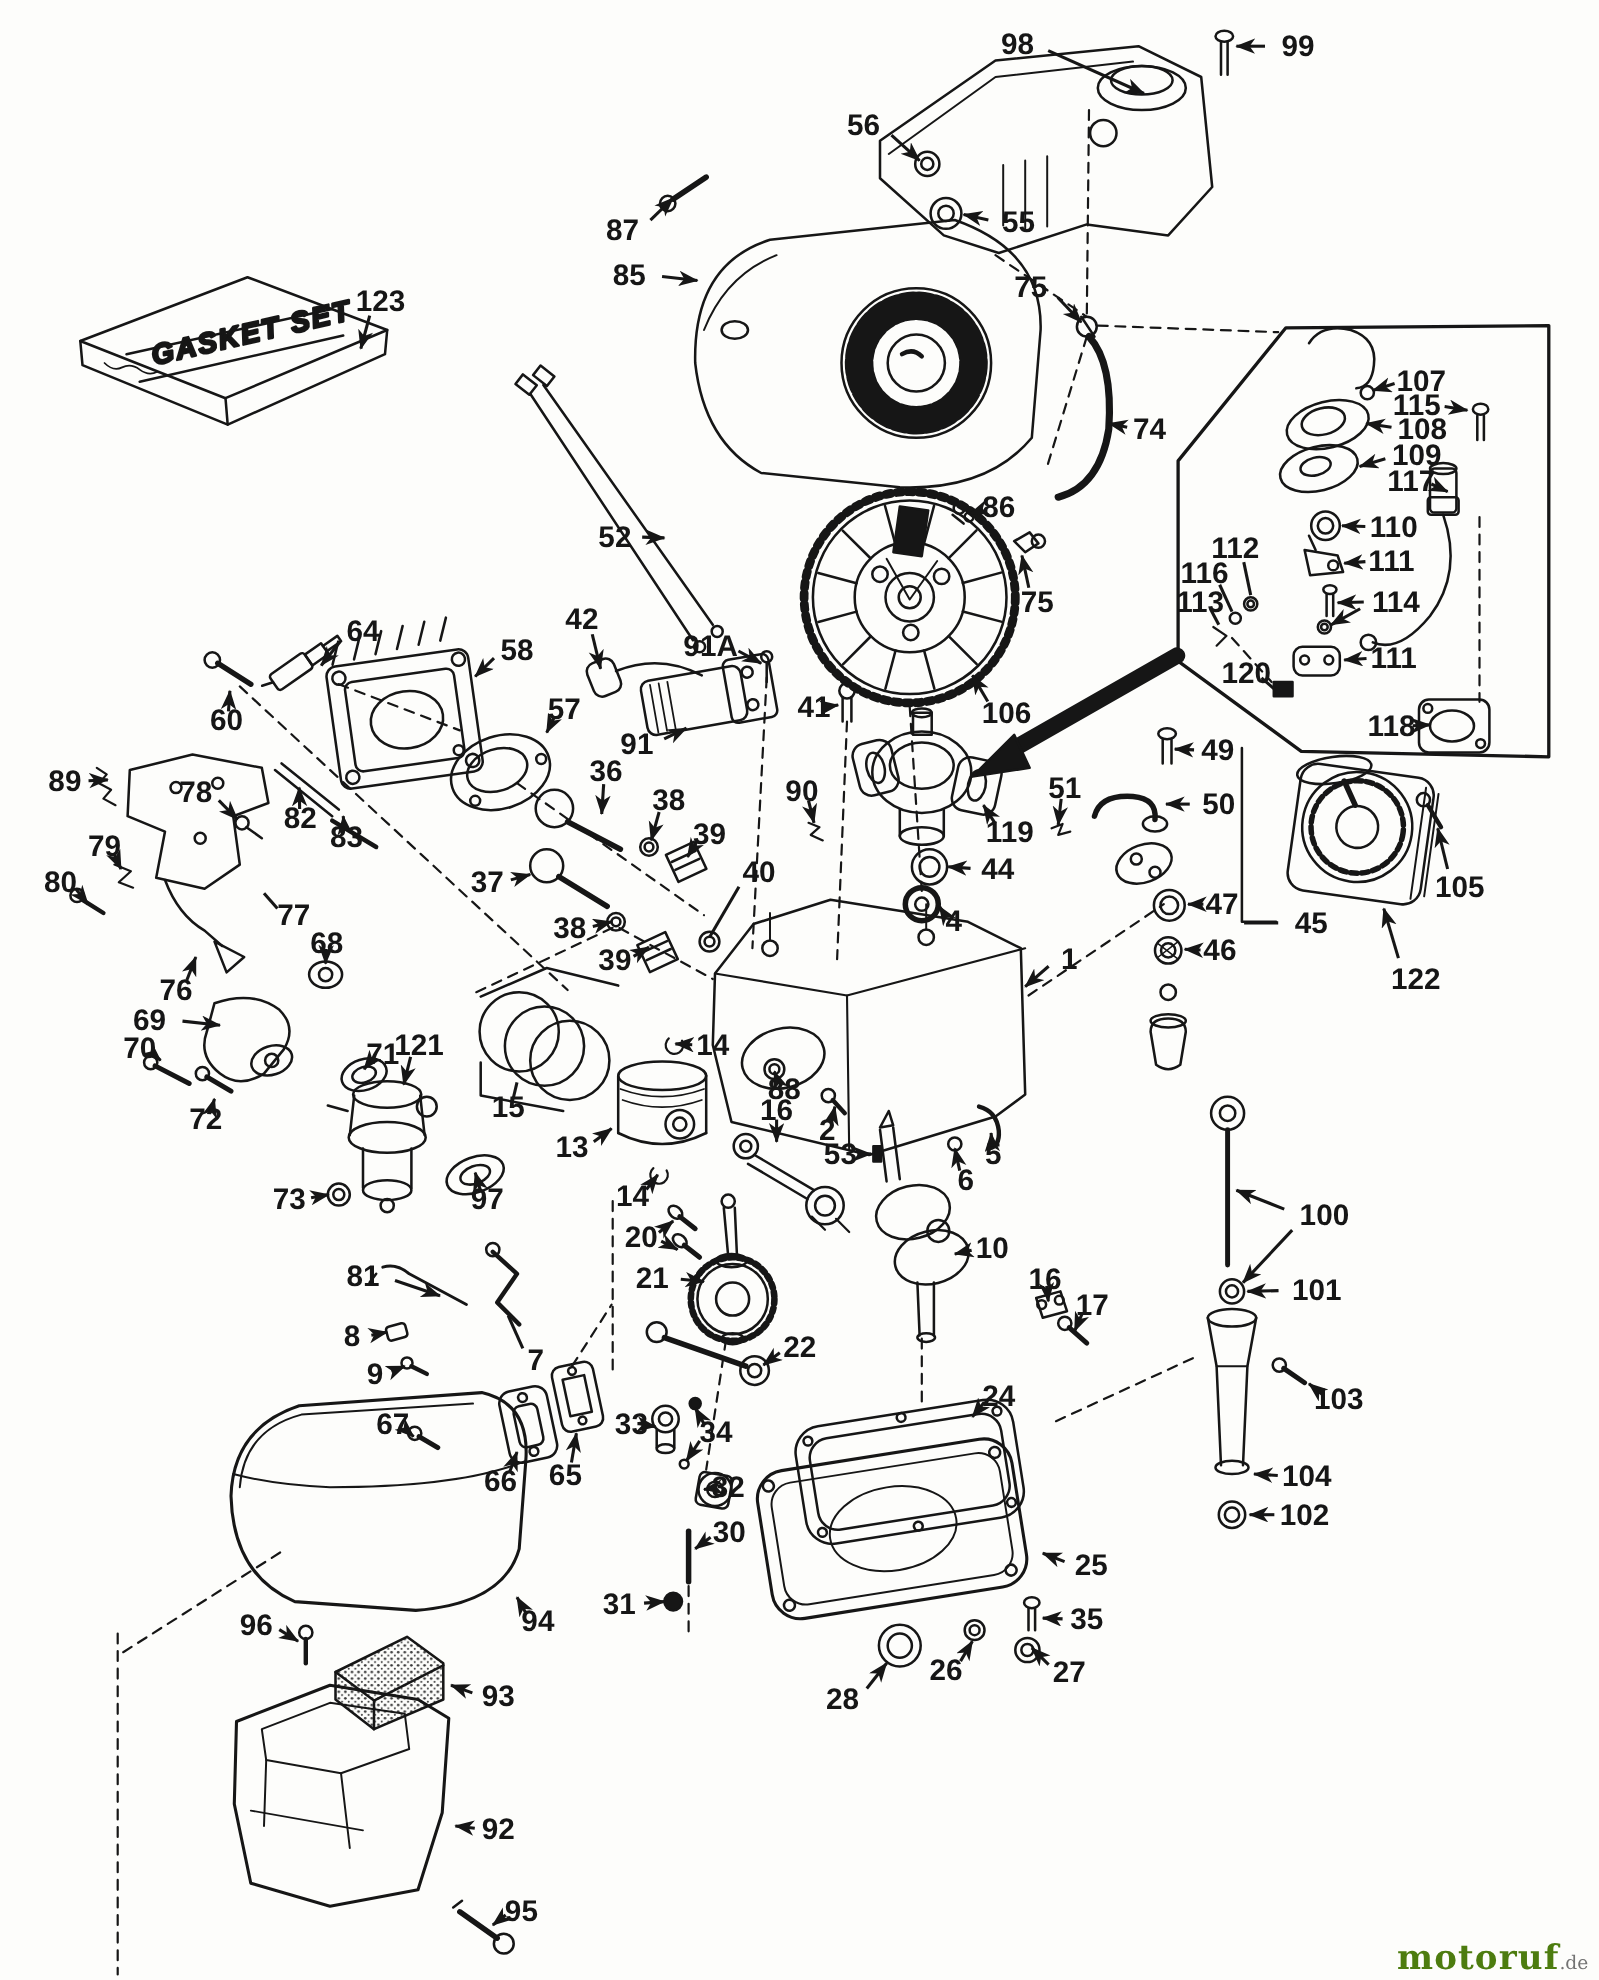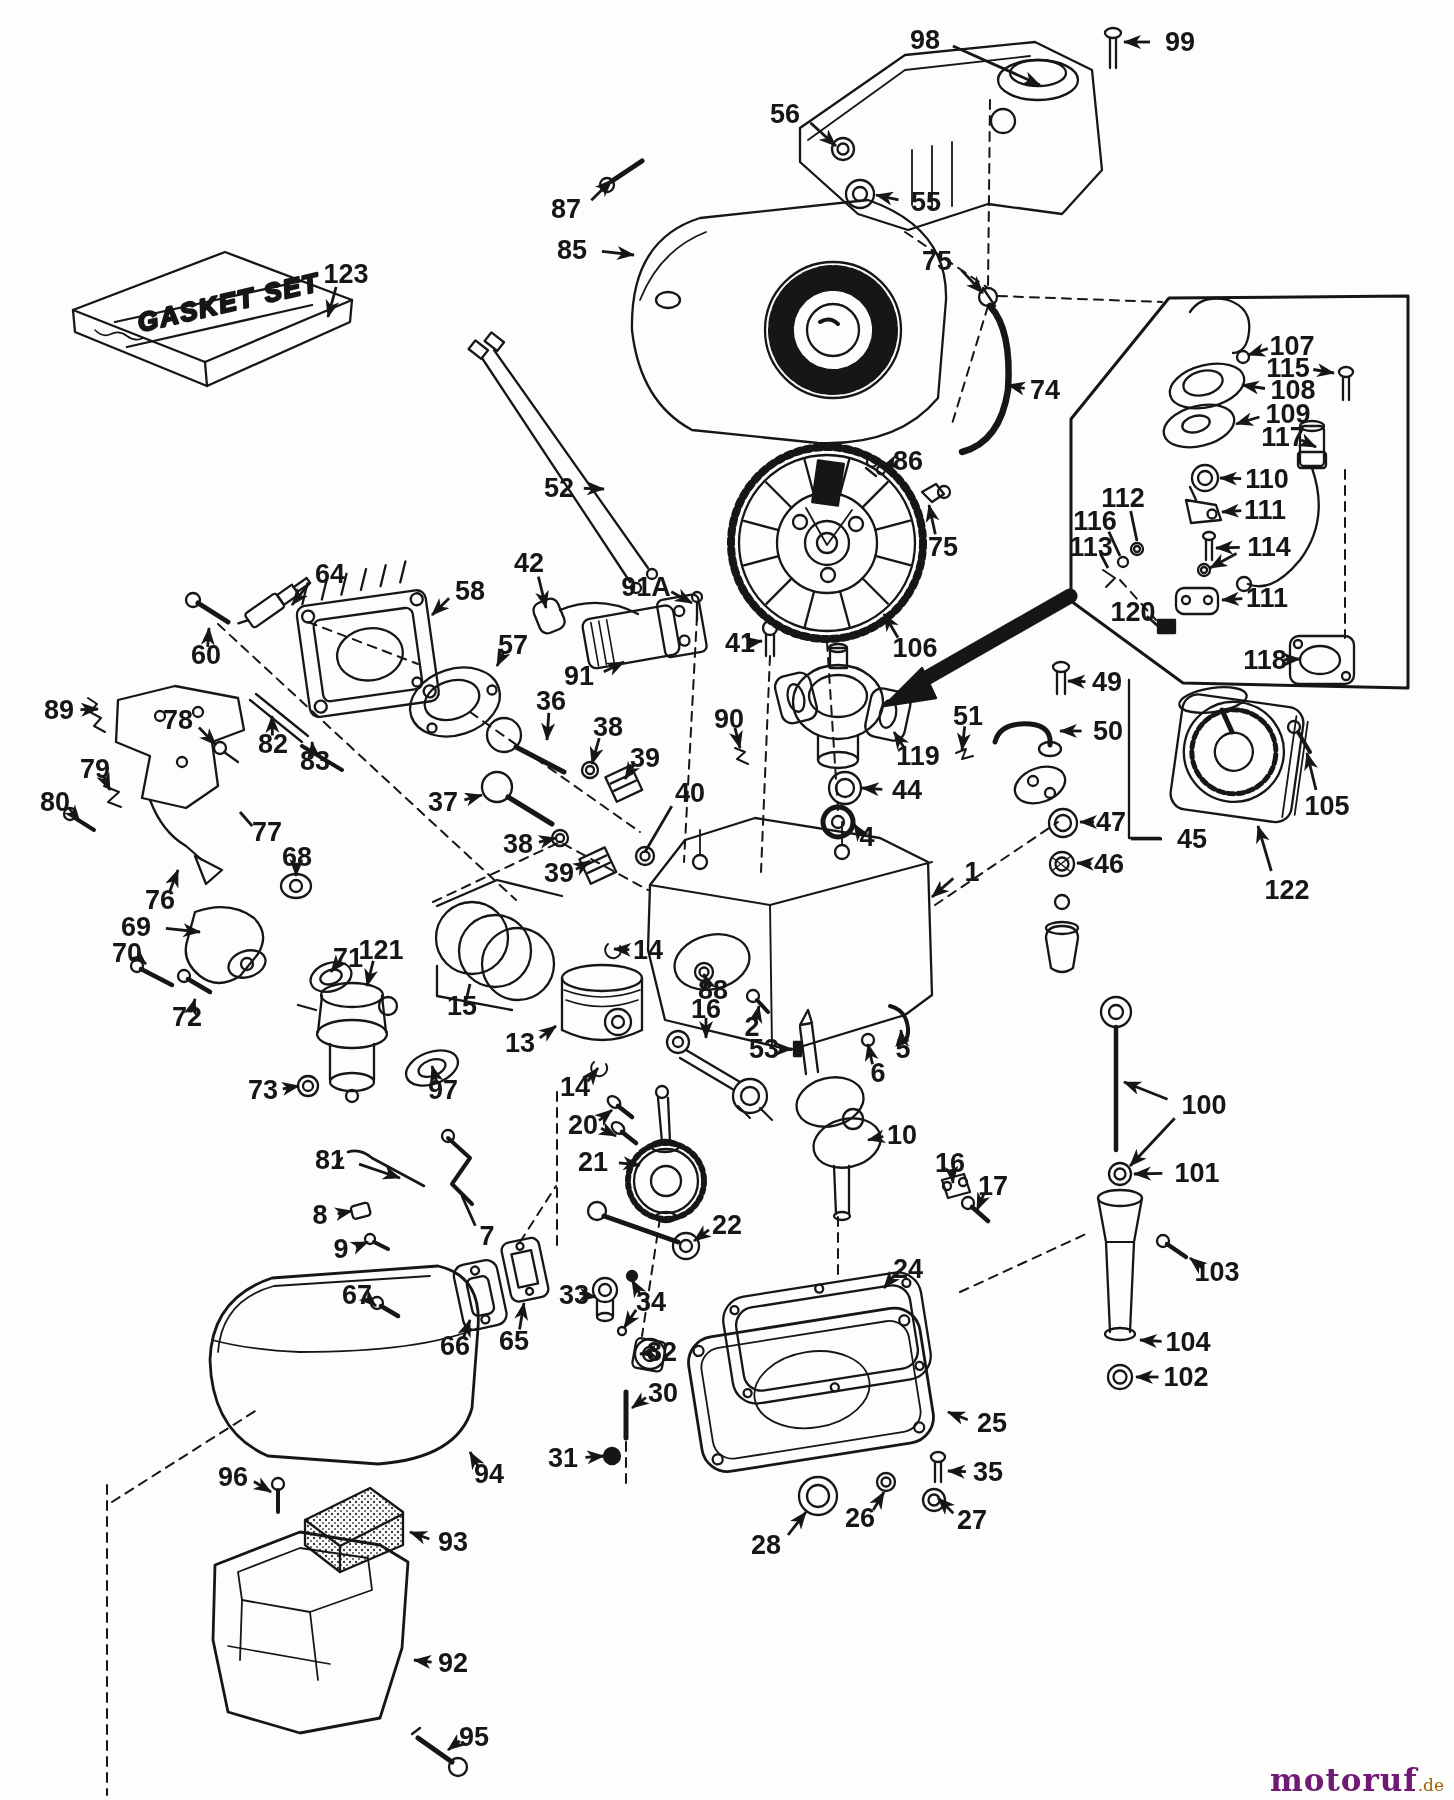--- a/index.html
+++ b/index.html
@@ -757,15 +757,15 @@
         <line x1="1202.2" y1="1267.8" x2="1190" y2="1258" stroke="#161616" stroke-width="2.8" marker-end="url(#ah)"></line>
         <text x="1217" y="1272" class="plbl" text-anchor="middle" dominant-baseline="central">103</text>
         <line x1="1161.6" y1="1341.4" x2="1140" y2="1340" stroke="#161616" stroke-width="2.8" marker-end="url(#ah)"></line>
         <text x="1188" y="1342" class="plbl" text-anchor="middle" dominant-baseline="central">104</text>
         <line x1="1158.5" y1="1377.0" x2="1136" y2="1377" stroke="#161616" stroke-width="2.8" marker-end="url(#ah)"></line>
         <text x="1186" y="1377" class="plbl" text-anchor="middle" dominant-baseline="central">102</text>
       </g>
 </svg>
 
 <div class="watermark">
-  <span class="brand" style="color: #701a75;">motoruf</span><span class="tld" style="color: #a16207;">.de</span>
+  <span class="brand" style="color: #4d7c0f;">motoruf</span><span class="tld" style="color: #737373;">.de</span>
 </div>
 </div>
 
 </body></html>

